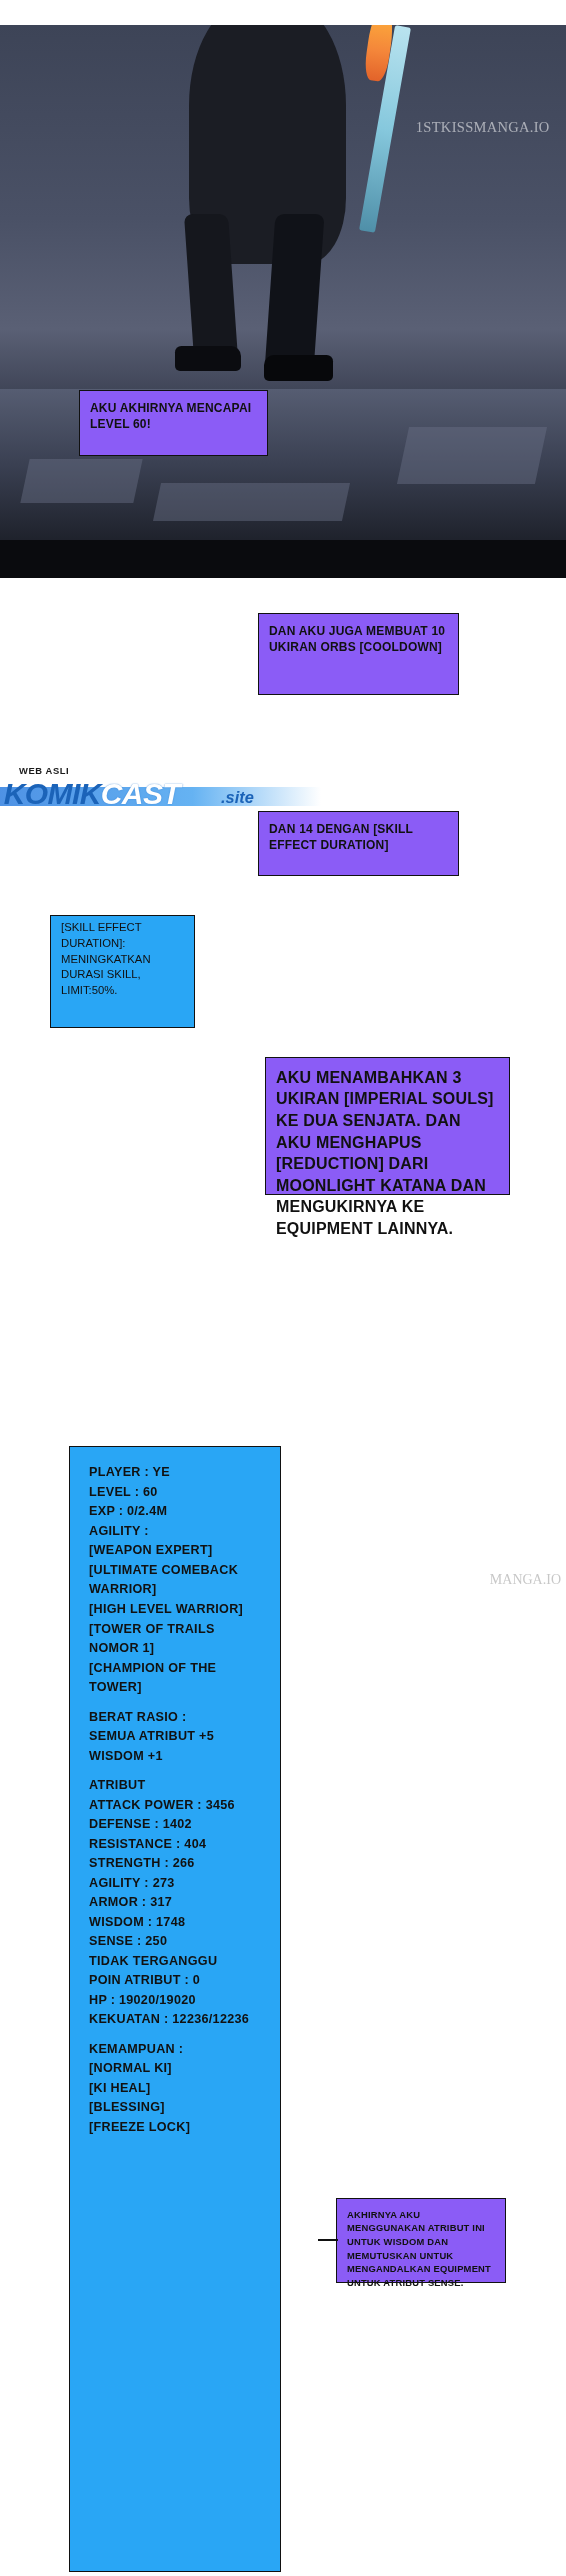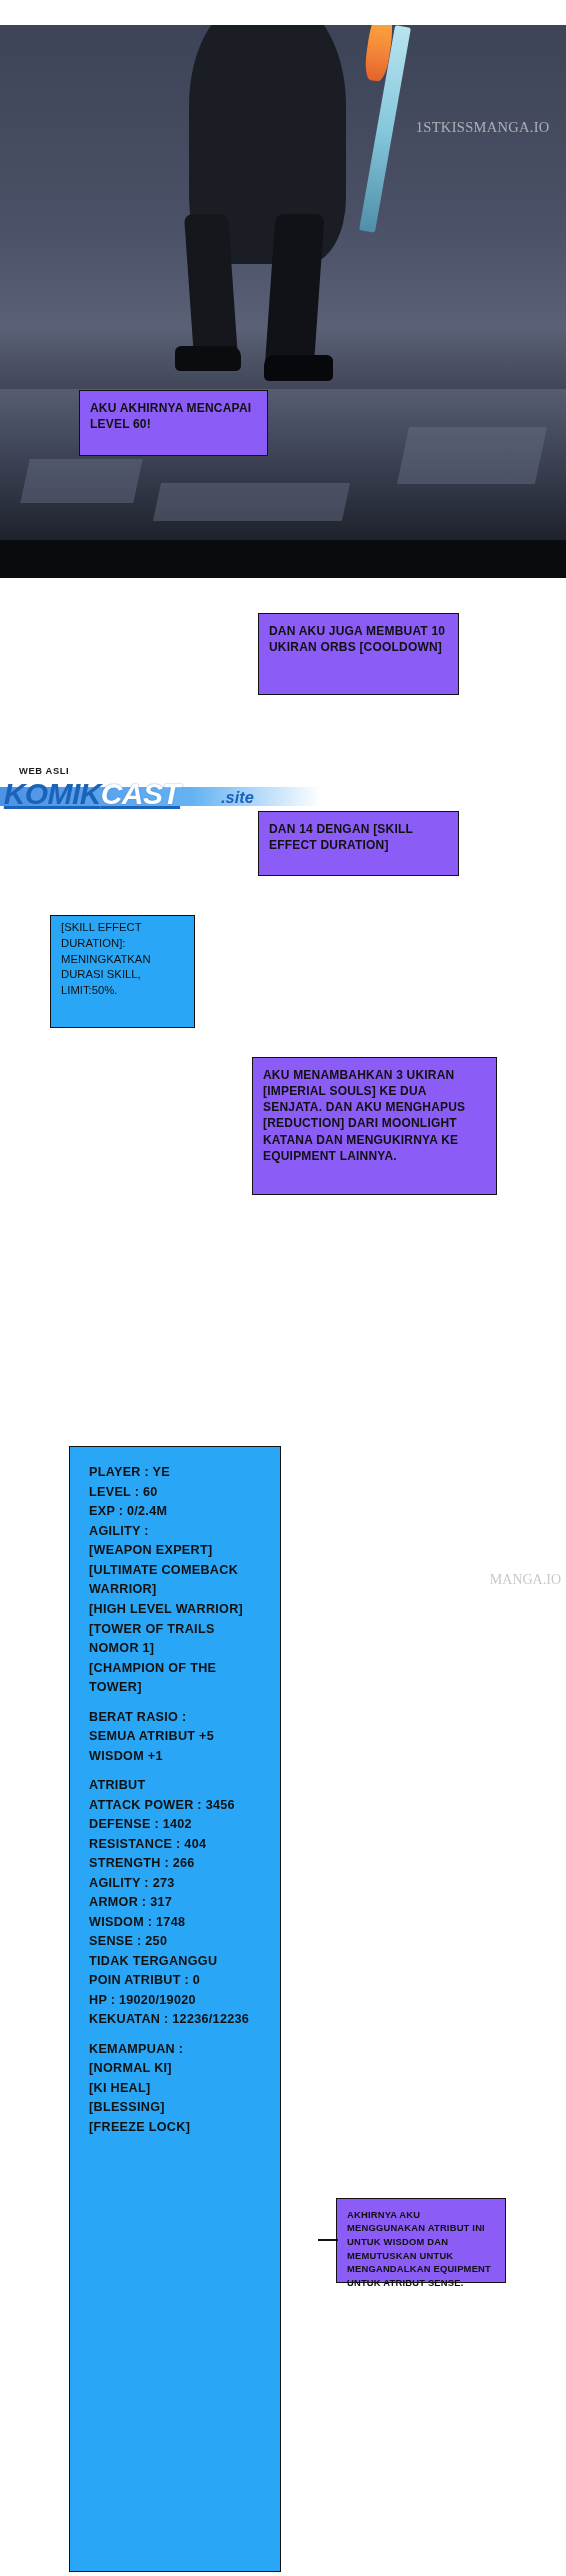--- a/index.html
+++ b/index.html
@@ -201,21 +201,20 @@
   .logo-main {
     position: absolute;
     left: 3.8px;
     top: 25px;
     font-size: 30px;
     font-weight: 700;
     font-style: italic;
     color: #1b63b8;
     letter-spacing: -0.6px;
     font-family: "Liberation Sans", sans-serif;
-    text-decoration: underline;
   }
   .logo-main .light { color: #ffffff; text-shadow: 0 0 1.3px #2a7ad0; }
   .logo-site {
     position: absolute;
     left: 221px;
     top: 36px;
     font-size: 16.4px;
     font-weight: 700;
     font-style: italic;
     color: #1b63b8;
@@ -272,21 +271,21 @@
   <div class="logo-main">
     <span>KOMIK</span><span class="light">CAST</span>
   </div>
   <div class="logo-site">.site</div>
 </div>
 
 <div class="bubble-blue" style="left:50px; top:915px; width:145px; height:113px;">
   <div>[SKILL EFFECT DURATION]: MENINGKATKAN DURASI SKILL, LIMIT:50%.</div>
 </div>
 
-<div class="bubble center" style="left:252px; top:1057px; width:245px; height:138px; font-size:12px;">
+<div class="bubble center" style="left:265px; top:1057px; width:245px; height:138px; font-size:16px;">
   <div>AKU MENAMBAHKAN 3 UKIRAN [IMPERIAL SOULS] KE DUA SENJATA. DAN AKU MENGHAPUS [REDUCTION] DARI MOONLIGHT KATANA DAN MENGUKIRNYA KE EQUIPMENT LAINNYA.</div>
 </div>
 
 <div class="status-panel">
   <div>PLAYER : YE</div>
   <div>LEVEL : 60</div>
   <div>EXP : 0/2.4M</div>
   <div>AGILITY :</div>
   <div>[WEAPON EXPERT]</div>
   <div>[ULTIMATE COMEBACK WARRIOR]</div>

